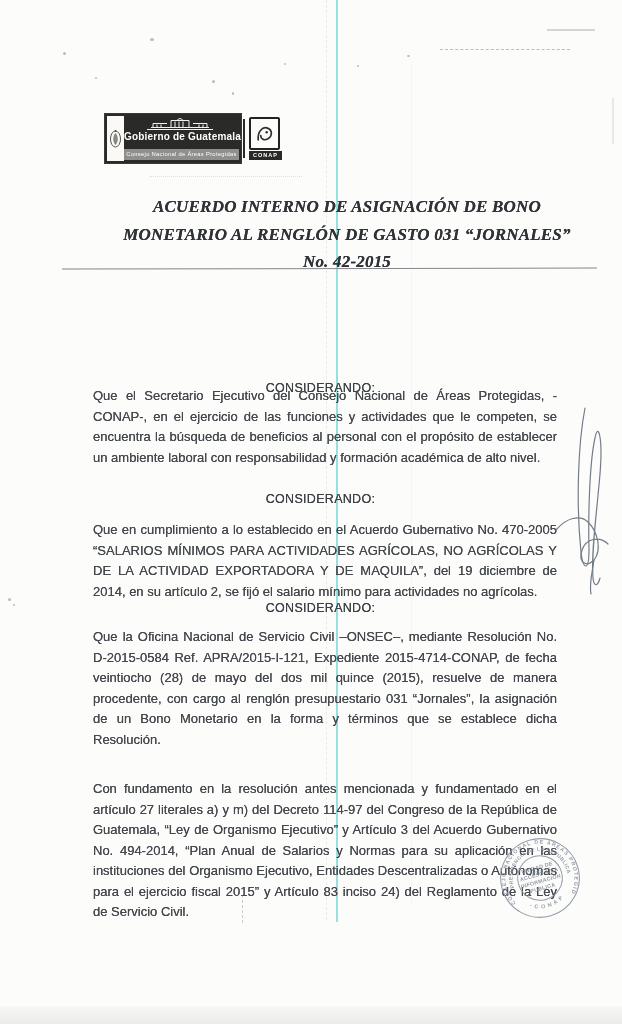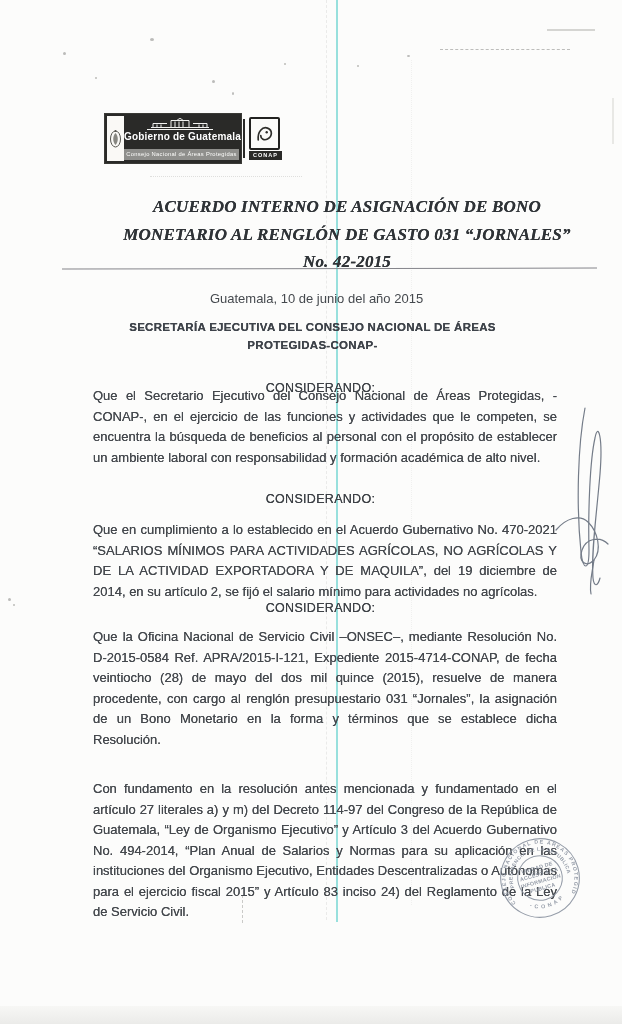--- a/index.html
+++ b/index.html
@@ -136,31 +136,26 @@
     <div class="conap-strip">CONAP</div>
   </div>
 
   <div class="doc-title">
     <div>ACUERDO INTERNO DE ASIGNACIÓN DE BONO</div>
     <div>MONETARIO AL RENGLÓN DE GASTO 031 “JORNALES”</div>
     <div>No. 42-2015</div>
   </div>
   <div class="rule"></div>
 
-  <div class="dateline">Guatemala, 10 de junio del año 2015</div>
-  <div class="issuer">
-    <div>SECRETARÍA EJECUTIVA DEL CONSEJO NACIONAL DE ÁREAS</div>
-    <div>PROTEGIDAS-CONAP-</div>
-  </div>
 
   <div class="sec-heading h-s1">CONSIDERANDO:</div>
   <div class="sec-par p-s1">Que el Secretario Ejecutivo del Consejo Nacional de Áreas Protegidas, -CONAP-, en el ejercicio de las funciones y actividades que le competen, se encuentra la búsqueda de beneficios al personal con el propósito de establecer un ambiente laboral con responsabilidad y formación académica de alto nivel.</div>
 
   <div class="sec-heading h-s2">CONSIDERANDO:</div>
-  <div class="sec-par p-s2">Que en cumplimiento a lo establecido en el Acuerdo Gubernativo No. 470-2021 “SALARIOS MÍNIMOS PARA ACTIVIDADES AGRÍCOLAS, NO AGRÍCOLAS Y DE LA ACTIVIDAD EXPORTADORA Y DE MAQUILA”, del 19 diciembre de 2014, en su artículo 2, se fijó el salario mínimo para actividades no agrícolas.</div>
+  <div class="sec-par p-s2">Que en cumplimiento a lo establecido en el Acuerdo Gubernativo No. 470-2005 “SALARIOS MÍNIMOS PARA ACTIVIDADES AGRÍCOLAS, NO AGRÍCOLAS Y DE LA ACTIVIDAD EXPORTADORA Y DE MAQUILA”, del 19 diciembre de 2014, en su artículo 2, se fijó el salario mínimo para actividades no agrícolas.</div>
 
   <div class="sec-heading h-s3">CONSIDERANDO:</div>
   <div class="sec-par p-s3">Que la Oficina Nacional de Servicio Civil –ONSEC–, mediante Resolución No. D-2015-0584 Ref. APRA/2015-I-121, Expediente 2015-4714-CONAP, de fecha veintiocho (28) de mayo del dos mil quince (2015), resuelve de manera procedente, con cargo al renglón presupuestario 031 “Jornales”, la asignación de un Bono Monetario en la forma y términos que se establece dicha Resolución.</div>
 
   <div class="sec-par p-s4">Con fundamento en la resolución antes mencionada y fundamentado en el artículo 27 literales a) y m) del Decreto 114-97 del Congreso de la República de Guatemala, “Ley de Organismo Ejecutivo” y Artículo 3 del Acuerdo Gubernativo No. 494-2014, “Plan Anual de Salarios y Normas para su aplicación en las instituciones del Organismo Ejecutivo, Entidades Descentralizadas o Autónomas para el ejercicio fiscal 2015” y Artículo 83 inciso 24) del Reglamento de la Ley de Servicio Civil.</div>
 
   <svg class="signature" viewBox="0 0 62 195" fill="none" stroke="currentColor" stroke-width="1.2" stroke-linecap="round">
     <path d="M33,6 C26,42 24,102 29,150 C31,168 37,170 37,148 C36,108 38,58 43,36 C46,20 51,34 48,72 C44,118 39,152 41,176 C42,186 46,184 48,176"></path>
     <path d="M4,128 C14,116 28,112 36,120 C46,130 50,148 42,158 C34,166 26,160 30,148 C34,136 48,134 56,142"></path>
     <path d="M42,158 C40,172 37,182 39,192"></path>

